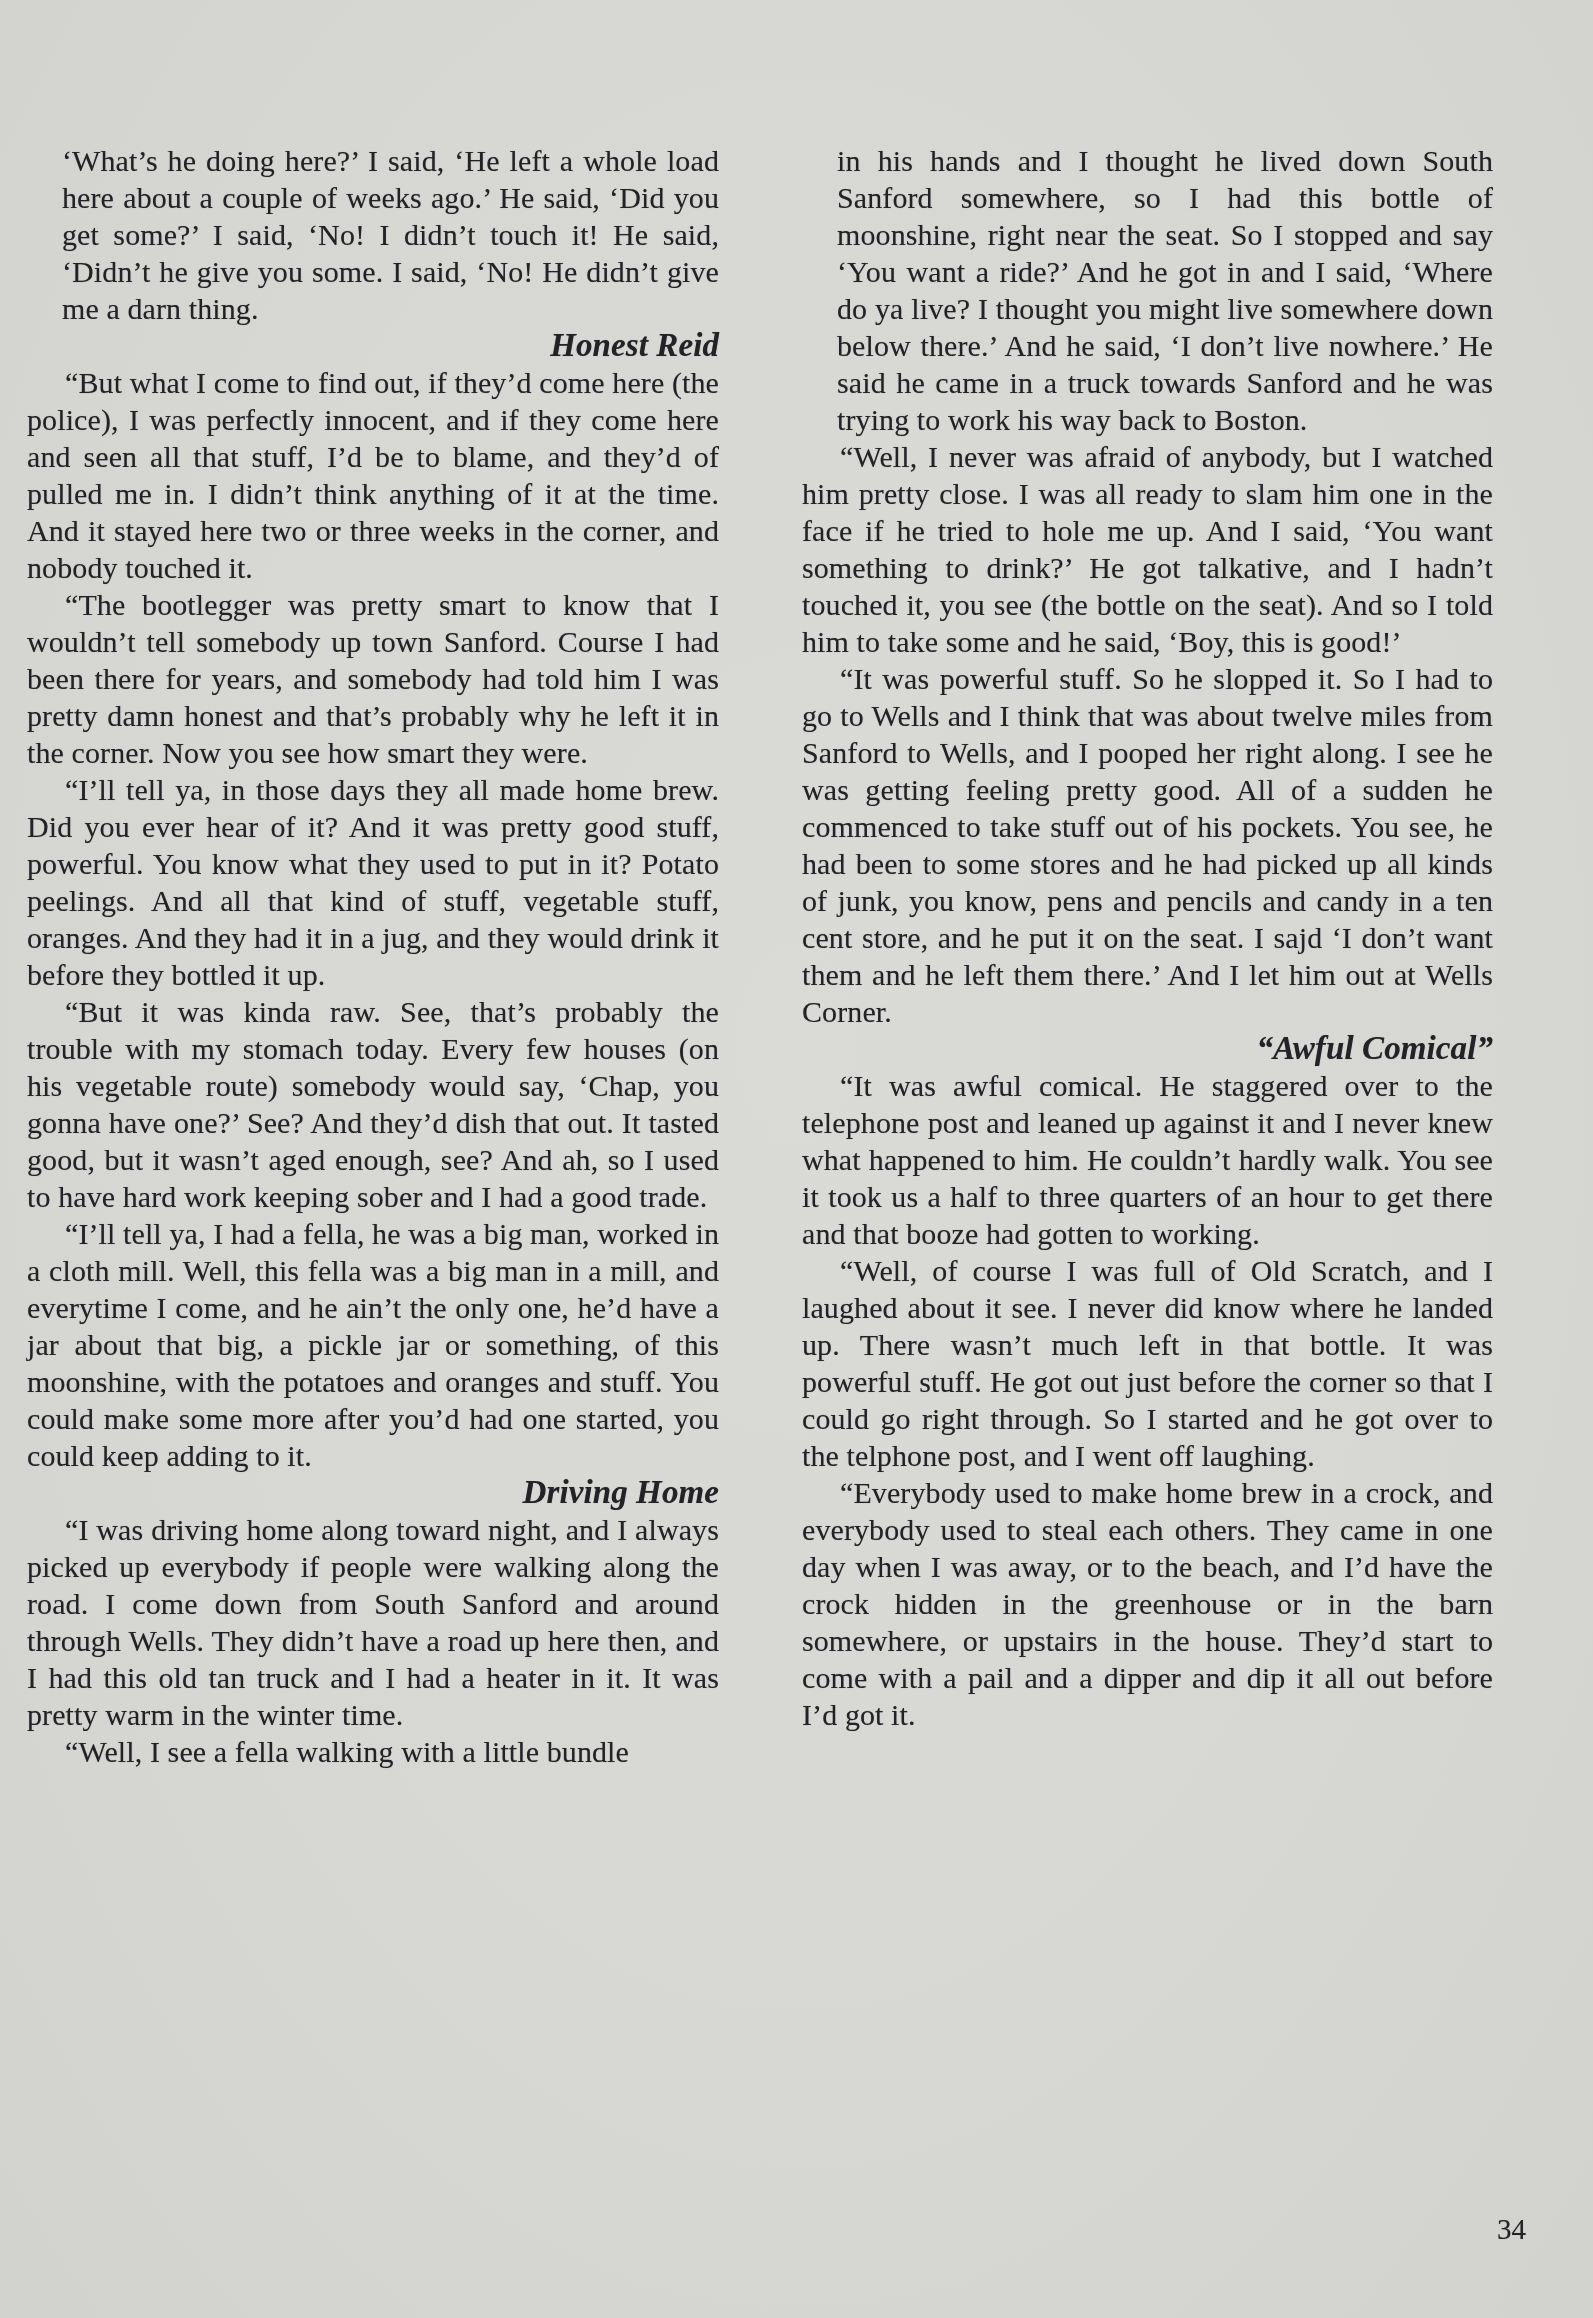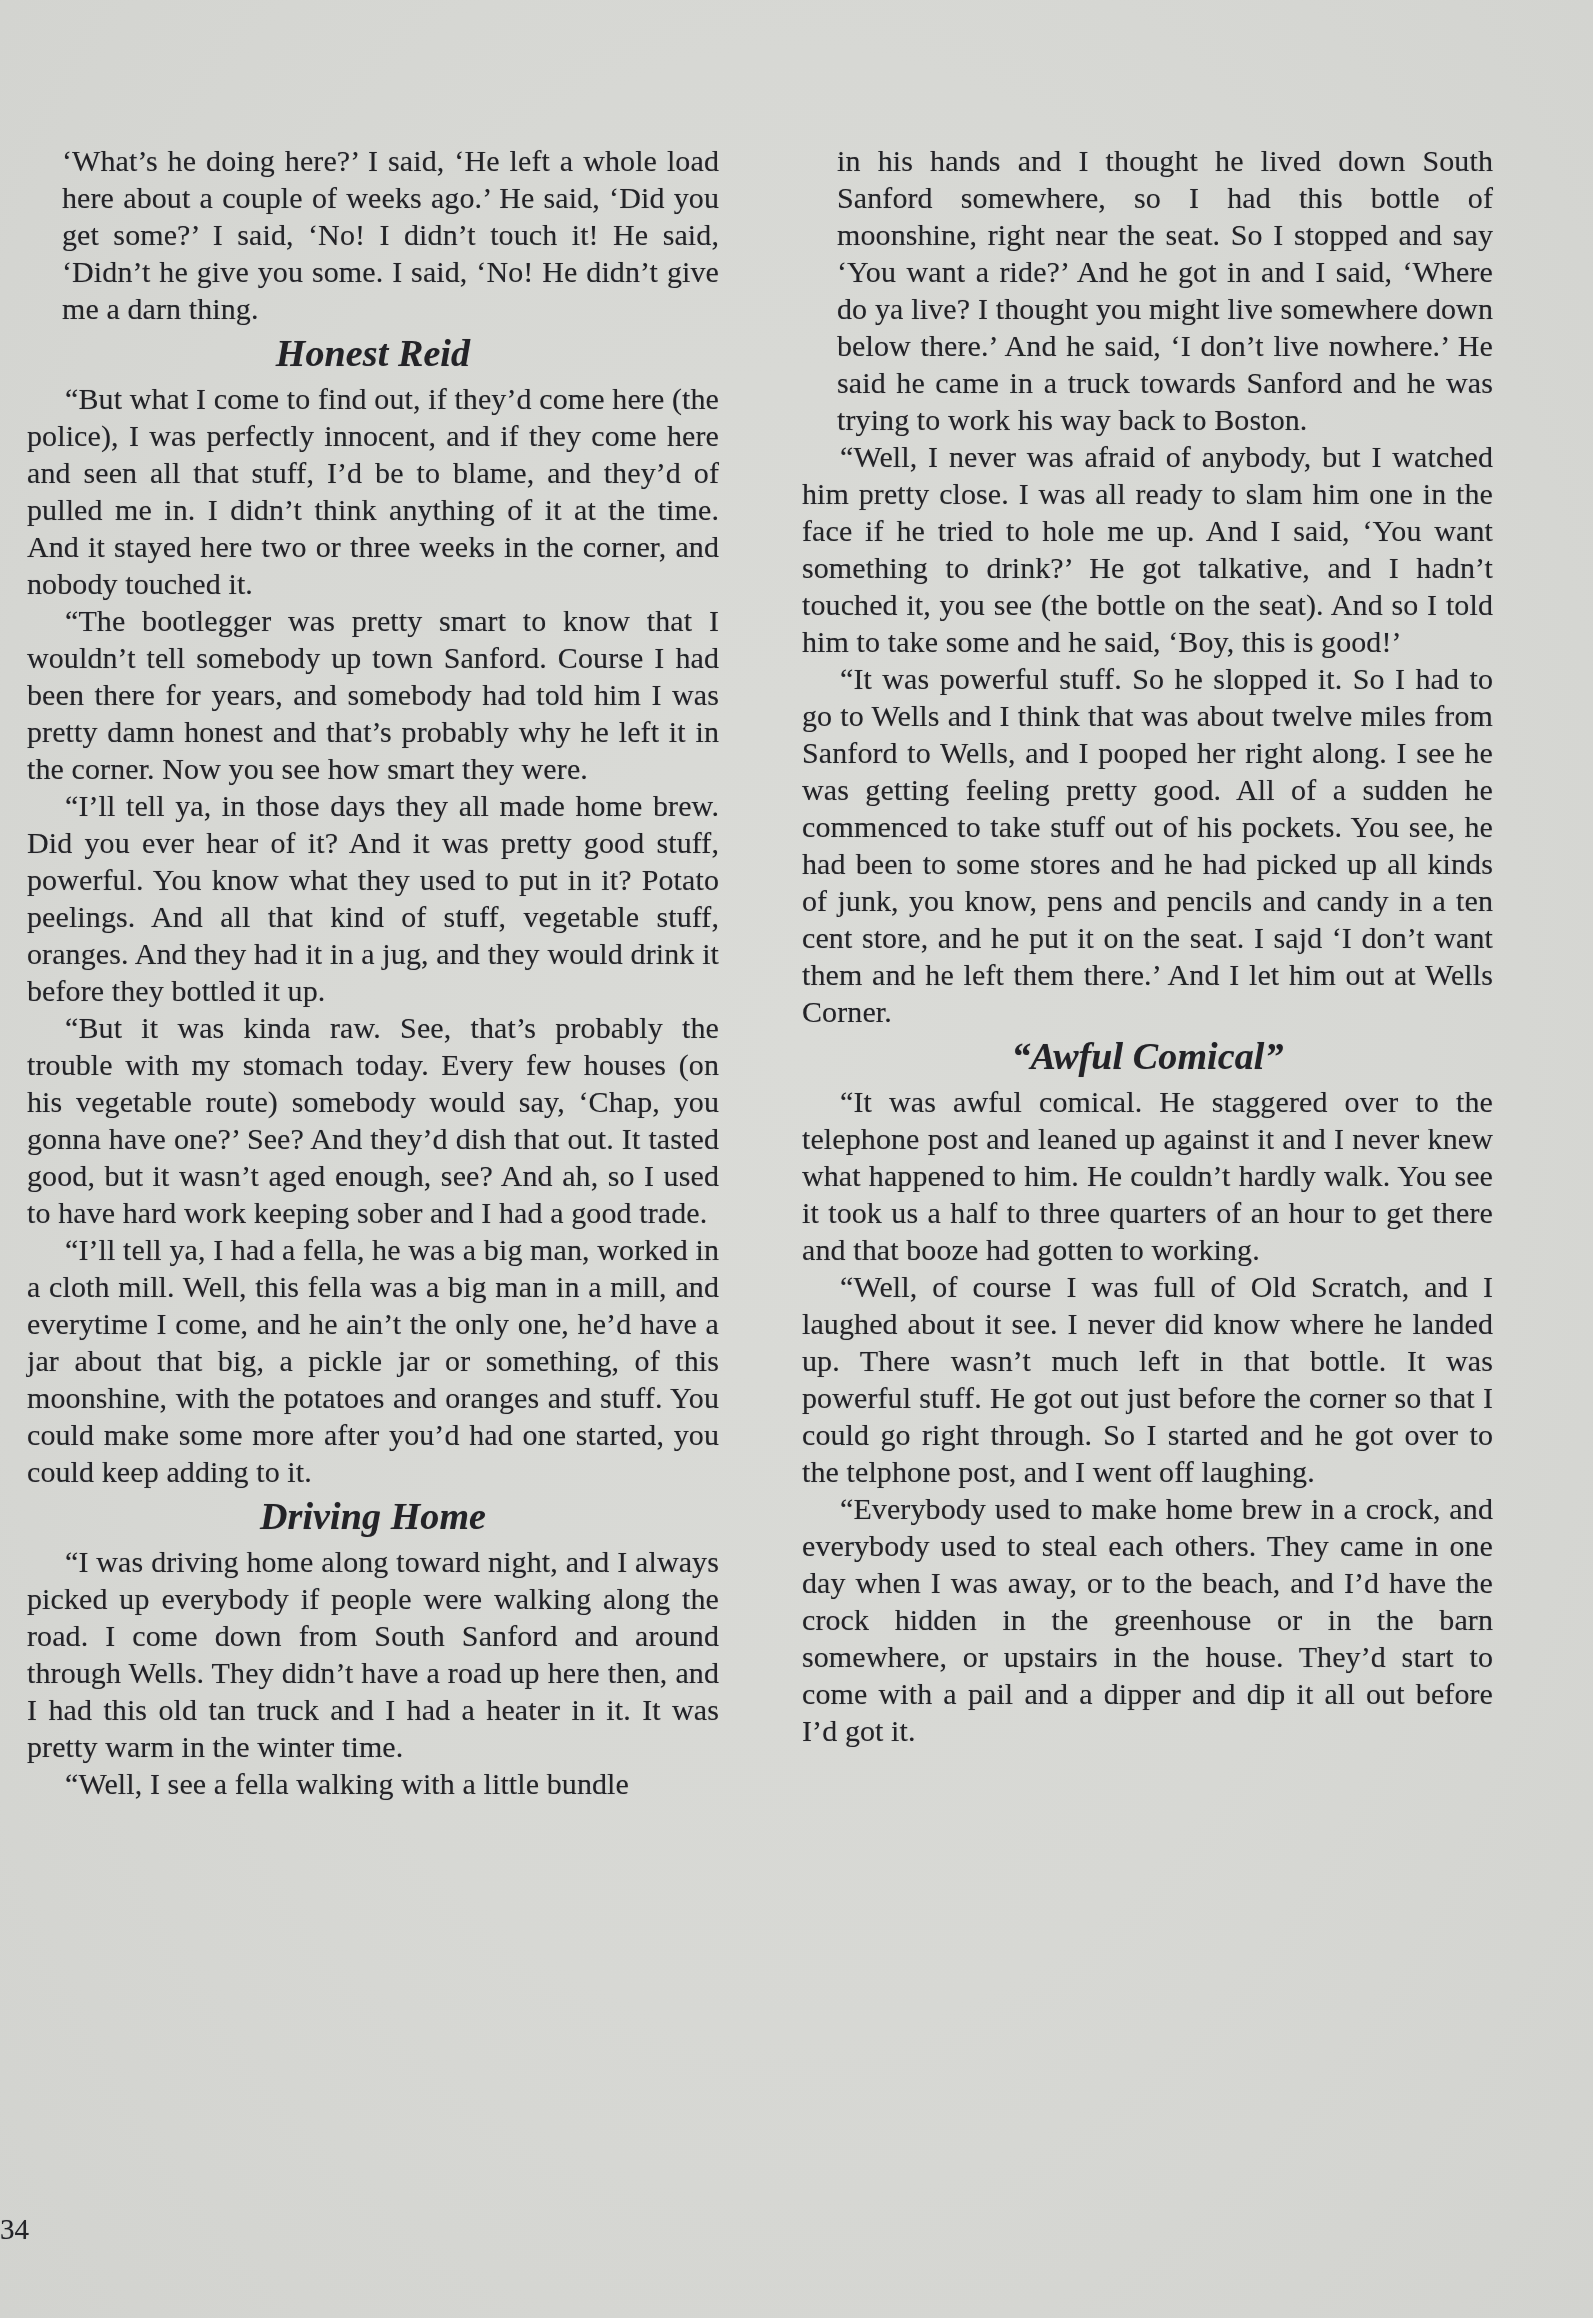--- a/index.html
+++ b/index.html
@@ -28,34 +28,34 @@
     letter-spacing: 0.1px;
   }
   .column-left  { left: 27px;   width: 692px; }
   .column-right { left: 802px; width: 691px; }
   .para {
     margin: 0;
     text-indent: 38px;
   }
   .para.no-indent { text-indent: 0; margin-left: 35px; }
   .subhead {
-    margin: 8px;
-    font-size: 38px;
+    margin: 0;
+    font-size: 33px;
     line-height: 37px;
     font-weight: bold;
     font-style: italic;
-    text-align: center;
+    text-align: right;
     text-indent: 0;
   }
   .page-number {
     position: absolute;
     top: 2211px;
     left: 0;
     width: 1526px;
-    text-align: left;
+    text-align: right;
     font-size: 29px;
     line-height: 37px;
     text-shadow: 0 0 0.9px rgba(35, 35, 42, 0.32);
   }
 </style>
 </head>
 <body>
 
 <div class="page">
 

